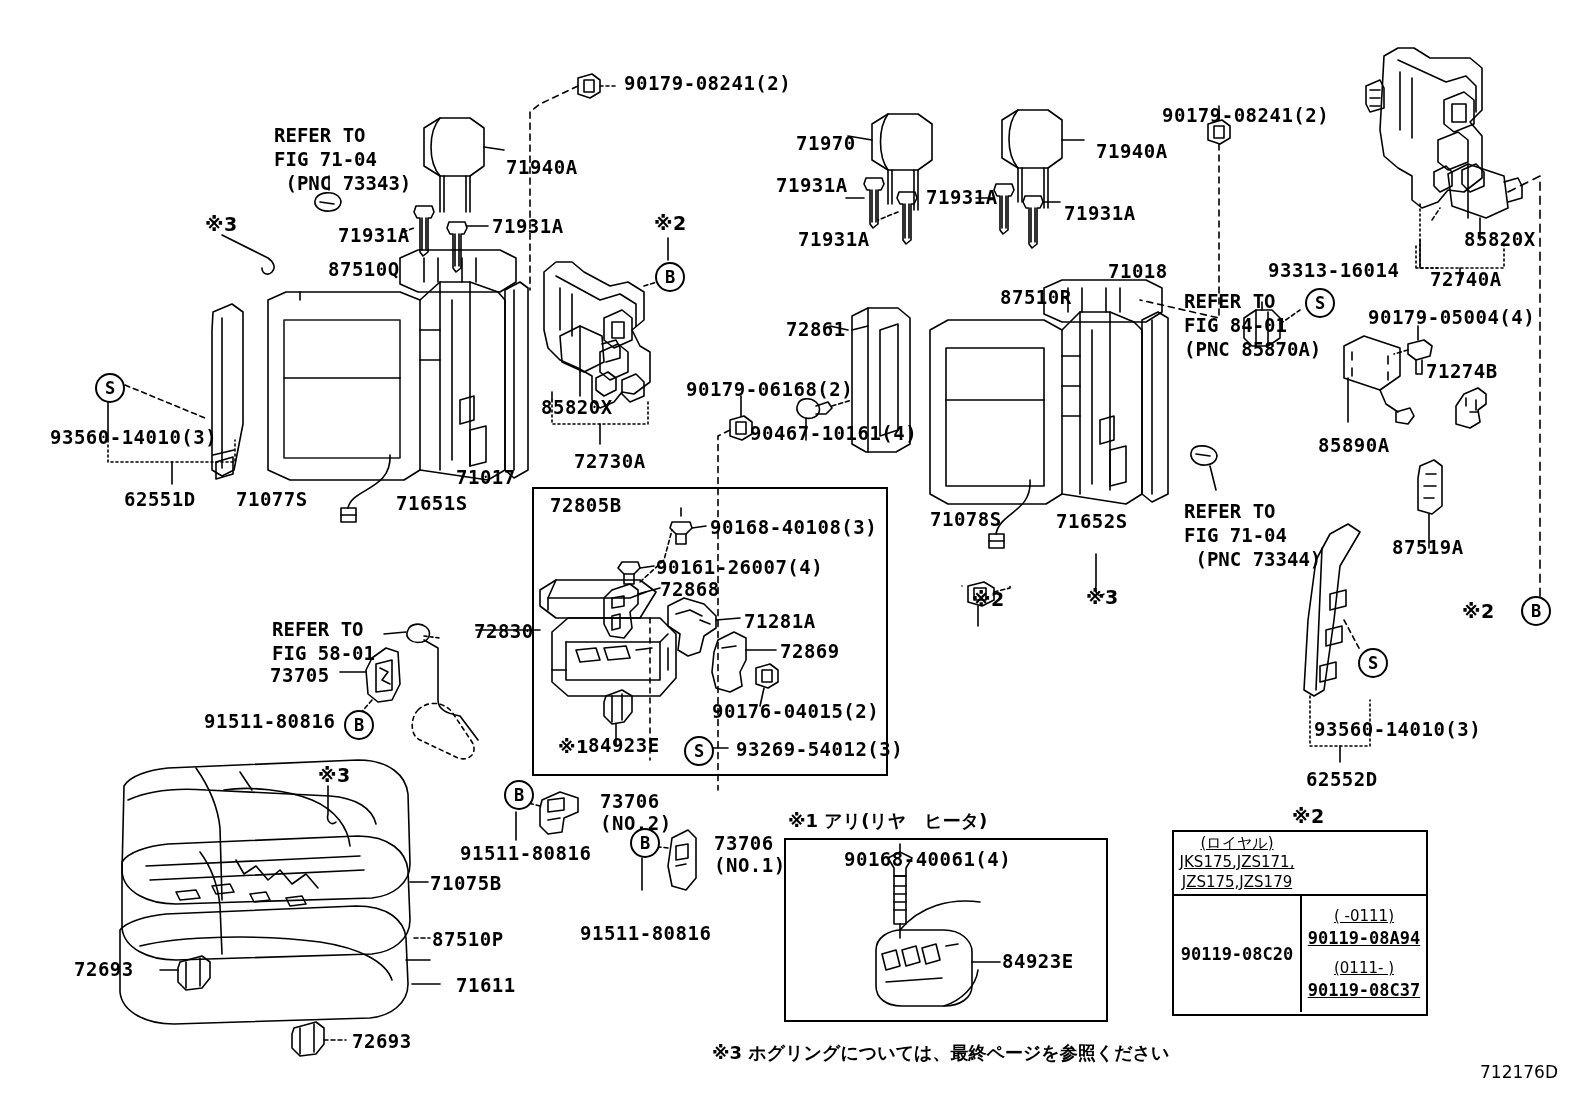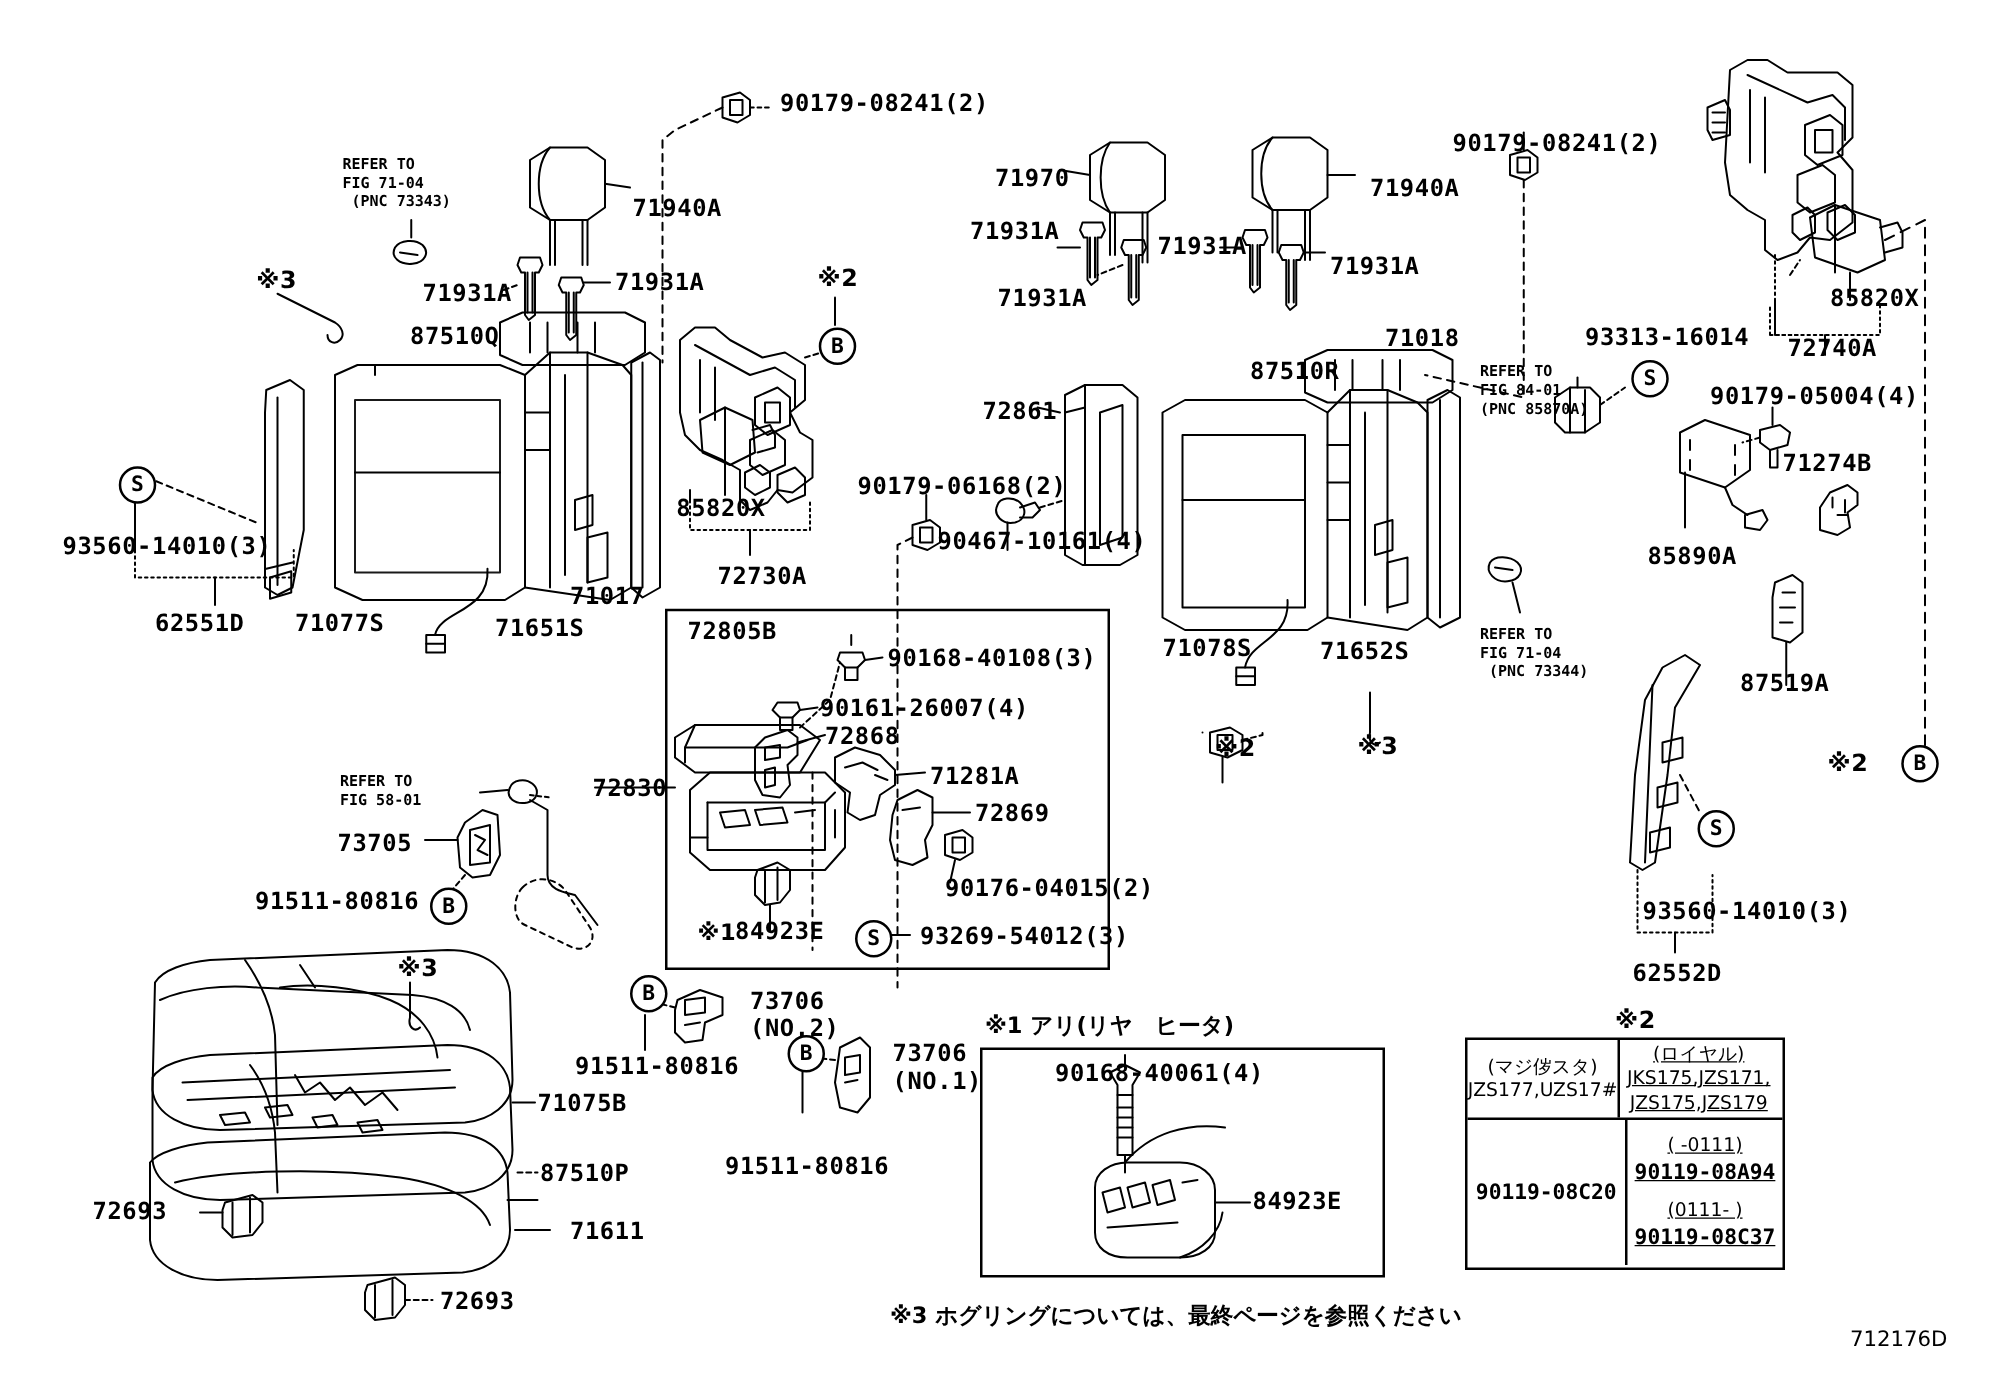--- a/index.html
+++ b/index.html
@@ -1,20 +1,20 @@
 <!DOCTYPE html>
 <html><head>
 <meta charset="utf-8">
 <style>
   html,body{margin:0;padding:0;background:#fff;}
   body{font-family:"DejaVu Sans Mono","Liberation Mono",monospace;}
   #sheet{position:relative;width:1592px;height:1099px;background:#fff;overflow:hidden;}
   .lbl{position:absolute;font-family:"DejaVu Sans Mono","Liberation Mono",monospace;
        font-weight:bold;font-size:19px;color:#000;white-space:pre;letter-spacing:.5px;line-height:1.18;}
-  .lbl.ref{font-weight:bold;font-size:12px;letter-spacing:0;line-height:1.25;}
+  .lbl.ref{font-weight:bold;font-size:19px;letter-spacing:0;line-height:1.25;}
   .lbl.jp{font-family:"DejaVu Sans","Liberation Sans",sans-serif;font-weight:bold;font-size:18px;letter-spacing:0;}
   .lbl.idcode{font-family:"DejaVu Sans","Liberation Sans",sans-serif;font-weight:normal;font-size:17px;letter-spacing:0;}
   svg.ov{position:absolute;left:0;top:0;width:1592px;height:1099px;pointer-events:none;}
   .circ{position:absolute;border:2px solid #000;border-radius:50%;width:26px;height:26px;
         display:flex;align-items:center;justify-content:center;font-size:17px;font-weight:bold;
         font-family:"DejaVu Sans Mono","Liberation Mono",monospace;background:#fff;}
   .box{position:absolute;border:2px solid #000;background:transparent;}
   .tblbox{position:absolute;border:2px solid #000;}
   .tblbox .r{display:flex;}
   .tblbox .c{border-right:2px solid #000;box-sizing:border-box;display:flex;flex-direction:column;
@@ -432,21 +432,21 @@
   <div class="lbl" style="left:1306px;top:768px;">62552D</div>
 
   <div class="box" style="left:532px;top:487px;width:352px;height:285px;"></div>
   <div class="lbl" style="left:550px;top:494px;">72805B</div>
   <div class="lbl" style="left:710px;top:516px;">90168-40108(3)</div>
   <div class="lbl" style="left:656px;top:556px;">90161-26007(4)</div>
   <div class="lbl" style="left:660px;top:578px;">72868</div>
   <div class="lbl" style="left:474px;top:620px;">72830</div>
   <div class="lbl" style="left:744px;top:610px;">71281A</div>
   <div class="lbl" style="left:780px;top:640px;">72869</div>
-  <div class="lbl" style="left:712px;top:700px;margin-left:44px;">90176-04015(2)</div>
+  <div class="lbl" style="left:712px;top:700px;">90176-04015(2)</div>
   <div class="lbl star" style="left:558px;top:736px;font-size:18px;">※1</div>
   <div class="lbl" style="left:588px;top:734px;">84923E</div>
   <div class="circ" style="left:684px;top:736px;">S</div>
   <div class="lbl" style="left:736px;top:738px;">93269-54012(3)</div>
 
   <div class="lbl ref" style="left:272px;top:618px;">REFER TO
 FIG 58-01</div>
   <div class="lbl" style="left:270px;top:664px;">73705</div>
   <div class="lbl" style="left:204px;top:710px;">91511-80816</div>
   <div class="circ" style="left:344px;top:710px;">B</div>
@@ -468,24 +468,20 @@
   <div class="lbl" style="left:352px;top:1030px;">72693</div>
 
   <div class="lbl jp" style="left:788px;top:810px;">※1 アリ(リヤ　ヒータ)</div>
   <div class="box" style="left:784px;top:838px;width:320px;height:180px;"></div>
   <div class="lbl" style="left:844px;top:848px;">90168-40061(4)</div>
   <div class="lbl" style="left:1002px;top:950px;">84923E</div>
 
   <div class="lbl star" style="left:1292px;top:805px;font-size:19px;">※2</div>
   <div class="tblbox" style="left:1172px;top:830px;width:252px;height:182px;">
     <div class="r rowdiv" style="height:62px;">
-      <div class="c" style="width:122px;">
-        <div class="ln">(マジ㑕スタ)</div>
-        <div class="ln">JZS177,UZS17#</div>
-      </div>
       <div class="c" style="width:126px;">
         <div class="ln">(ロイヤル)</div>
         <div class="ln">JKS175,JZS171,</div>
         <div class="ln">JZS175,JZS179</div>
       </div>
     </div>
     <div class="r" style="height:116px;">
       <div class="c" style="width:130px;">
         <div class="ln b">90119-08C20</div>
       </div>

